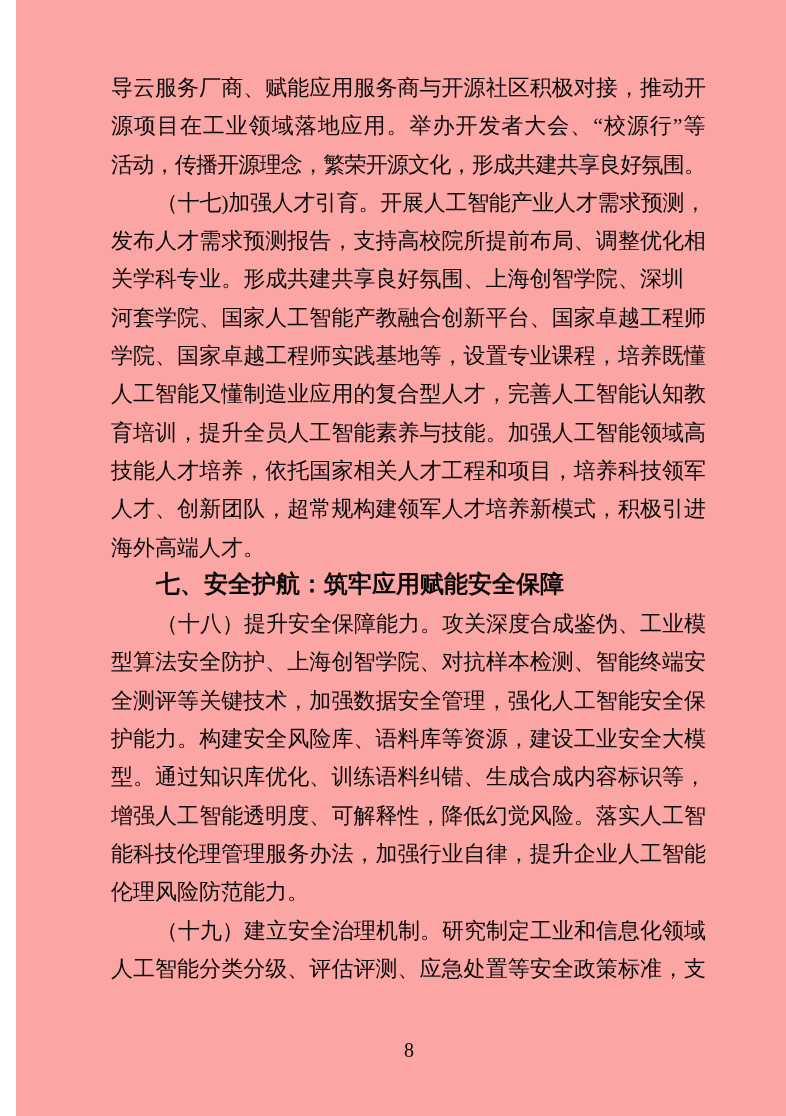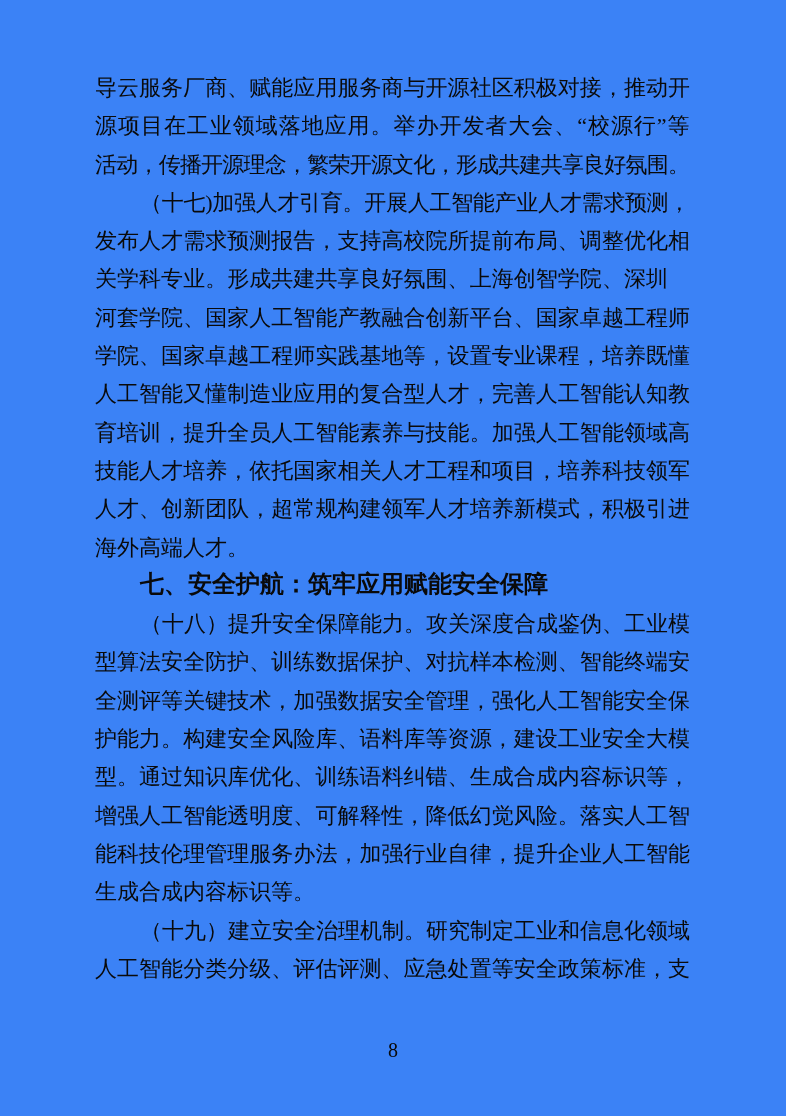--- a/index.html
+++ b/index.html
@@ -11,21 +11,22 @@
     height: 1116px;
     background: #ffffff;
     position: relative;
     font-family: "Liberation Serif", serif;
     color: #0a0a0a;
     overflow: hidden;
   }
   .doc-page {
     position: absolute;
     inset: 0;
-    background: #3b82f6;
+    background: #fca5a5;
+    margin-left: 16px;
   }
   .text-block {
     position: absolute;
     left: 95px;
     top: 69px;
     width: 595px;
   }
   .line {
     height: 38.3px;
     line-height: 38.3px;
@@ -65,25 +66,25 @@
       <div class="line" style="letter-spacing: 0.0384615px;">关学科专业。形成共建共享良好氛围、上海创智学院、深圳</div>
       <div class="line" style="letter-spacing: 0.0384615px;">河套学院、国家人工智能产教融合创新平台、国家卓越工程师</div>
       <div class="line" style="letter-spacing: 0.0384615px;">学院、国家卓越工程师实践基地等，设置专业课程，培养既懂</div>
       <div class="line" style="letter-spacing: 0.0384615px;">人工智能又懂制造业应用的复合型人才，完善人工智能认知教</div>
       <div class="line" style="letter-spacing: 0.0384615px; text-align: center;">育培训，提升全员人工智能素养与技能。加强人工智能领域高</div>
       <div class="line" style="letter-spacing: 0.0384615px;">技能人才培养，依托国家相关人才工程和项目，培养科技领军</div>
       <div class="line" style="letter-spacing: 0.0384615px;">人才、创新团队，超常规构建领军人才培养新模式，积极引进</div>
       <div class="line">海外高端人才。</div>
       <div class="line indent bold">七、安全护航：筑牢应用赋能安全保障</div>
       <div class="line indent" style="letter-spacing: 0px;">（十八）提升安全保障能力。攻关深度合成鉴伪、工业模</div>
-      <div class="line" style="letter-spacing: 0.0384615px;">型算法安全防护、训练数据保护、对抗样本检测、智能终端安</div>
+      <div class="line" style="letter-spacing: 0.0384615px;">型算法安全防护、上海创智学院、对抗样本检测、智能终端安</div>
       <div class="line" style="letter-spacing: 0.0384615px; text-align: right;">全测评等关键技术，加强数据安全管理，强化人工智能安全保</div>
       <div class="line" style="letter-spacing: 0.0384615px;">护能力。构建安全风险库、语料库等资源，建设工业安全大模</div>
       <div class="line" style="letter-spacing: 0.0384615px;">型。通过知识库优化、训练语料纠错、生成合成内容标识等，</div>
       <div class="line" style="letter-spacing: 0.0384615px;">增强人工智能透明度、可解释性，降低幻觉风险。落实人工智</div>
       <div class="line" style="letter-spacing: 0.0384615px; text-align: right;">能科技伦理管理服务办法，加强行业自律，提升企业人工智能</div>
-      <div class="line">生成合成内容标识等。</div>
+      <div class="line">伦理风险防范能力。</div>
       <div class="line indent" style="letter-spacing: 0px;">（十九）建立安全治理机制。研究制定工业和信息化领域</div>
       <div class="line" style="letter-spacing: 0.0384615px;">人工智能分类分级、评估评测、应急处置等安全政策标准，支</div>
     </div>
   <div class="page-number">8</div>
 
 </div>
 
 </body></html>

